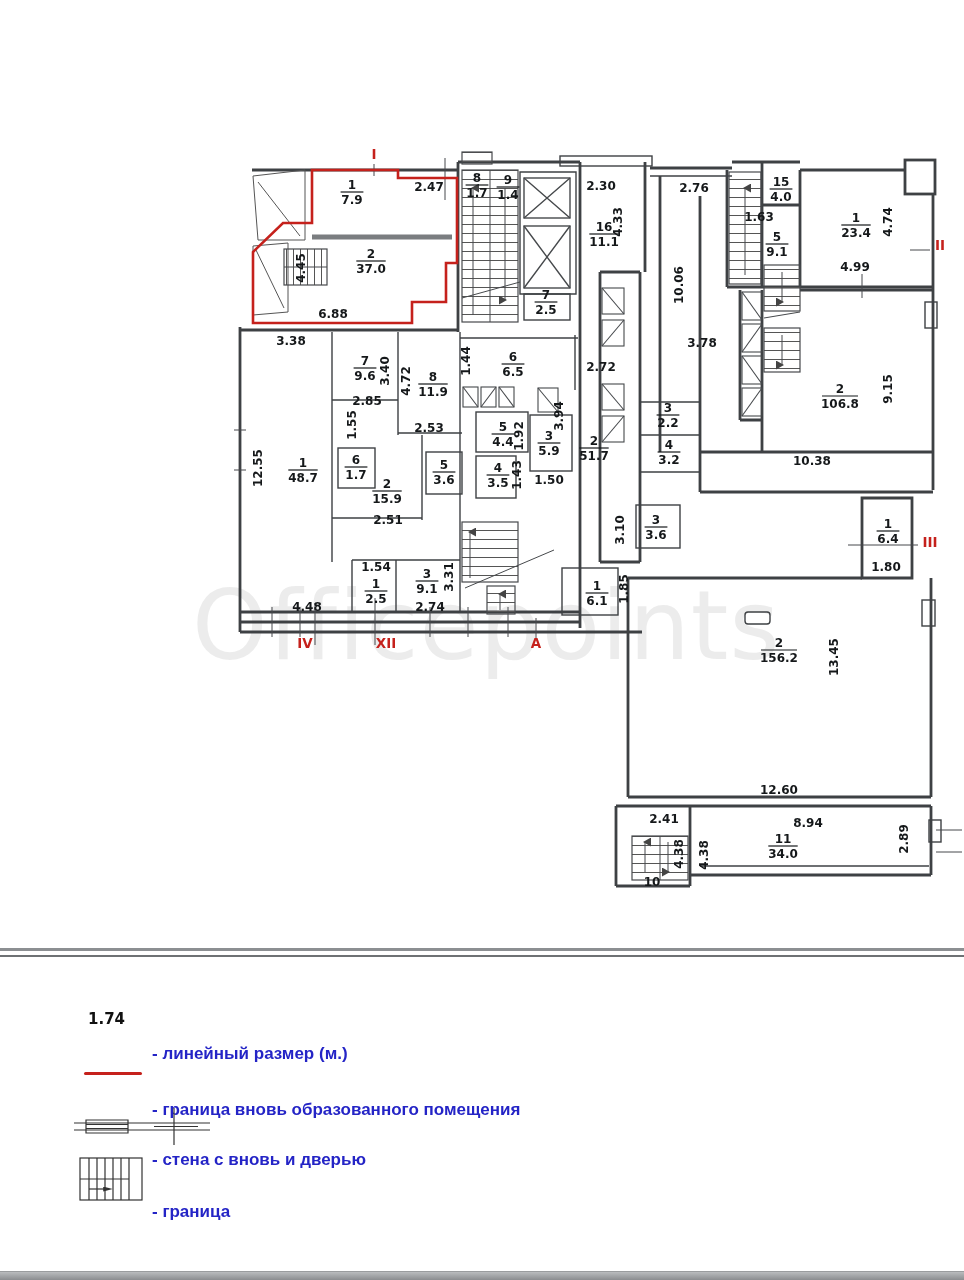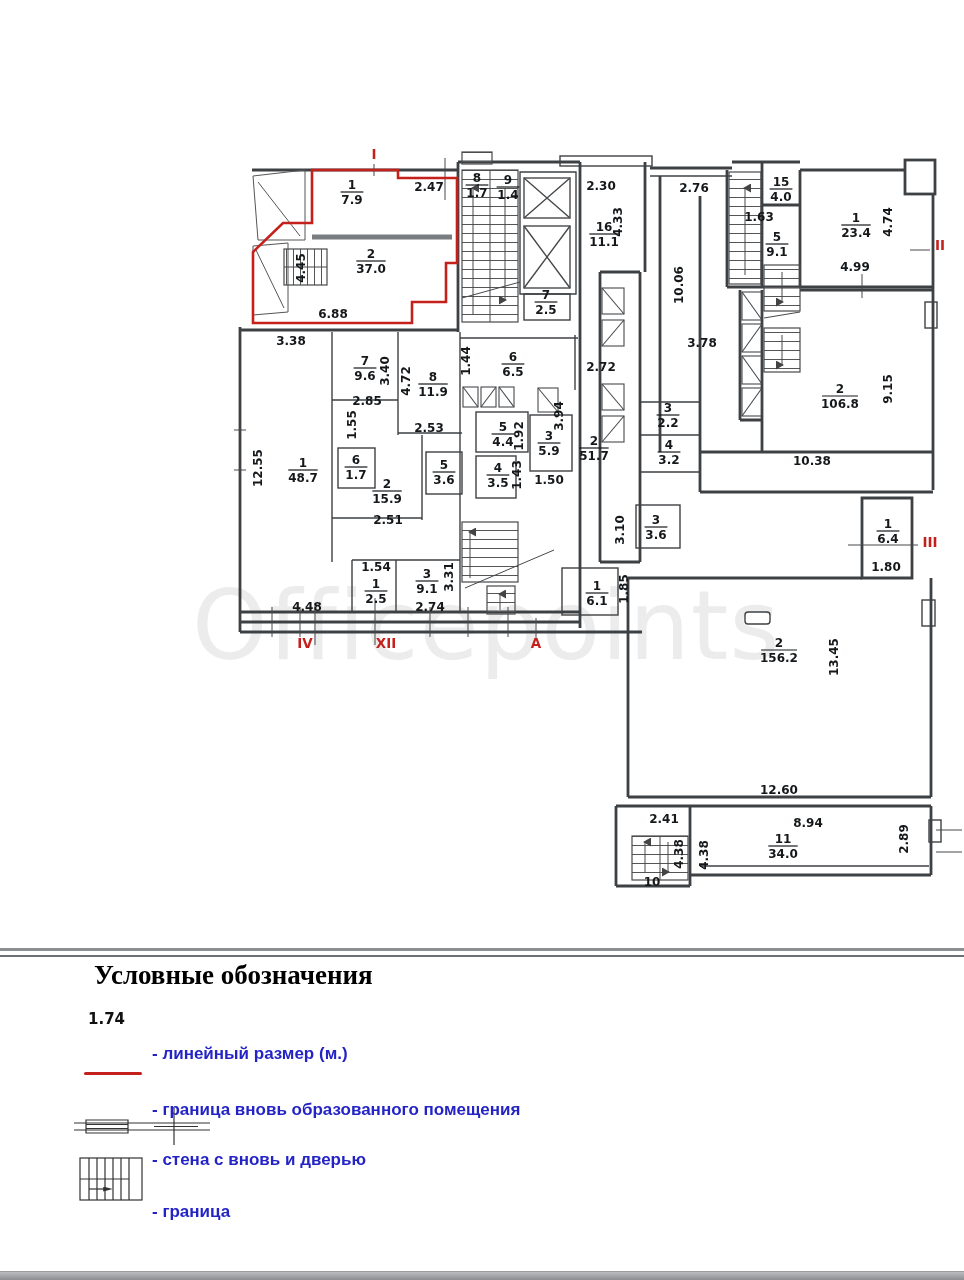--- a/index.html
+++ b/index.html
@@ -368,21 +368,20 @@
         <text x="940" y="250" class="marker" text-anchor="middle">II</text>
         <text x="930" y="547" class="marker" text-anchor="middle">III</text>
         <text x="305" y="648" class="marker" text-anchor="middle">IV</text>
         <text x="386" y="648" class="marker" text-anchor="middle">XII</text>
         <text x="536" y="648" class="marker" text-anchor="middle">А</text>
       </g>
   </svg>
 
   <div class="separator"></div>
 
-  <div class="legend-title">Условные обозначения</div>
 
   <div class="legend-dim">1.74</div>
   <div class="legend-label" style="left:152px;top:1008px;">- линейный размер (м.)</div>
 
   <div class="legend-redline"></div>
   <div class="legend-label" style="left:152px;top:1064px;">- граница вновь образованного помещения</div>
 
   <svg width="150" height="40" viewBox="0 0 150 40" style="position:absolute;left:70px;top:1106px;">
     <g stroke="#333" stroke-width="1.2" fill="none">
       <path d="M4,17 H140 M4,24 H140"></path>

